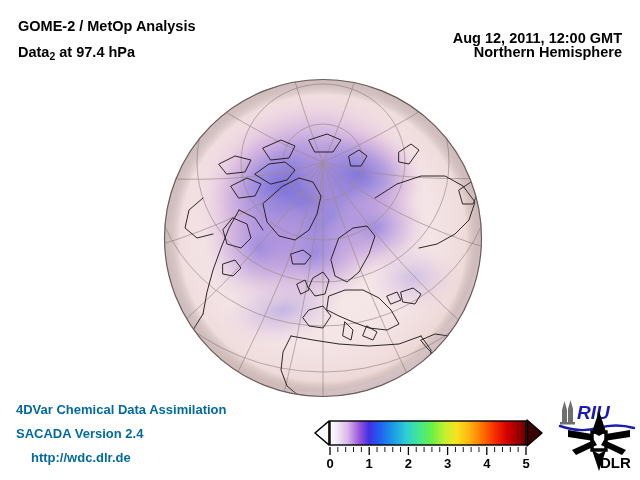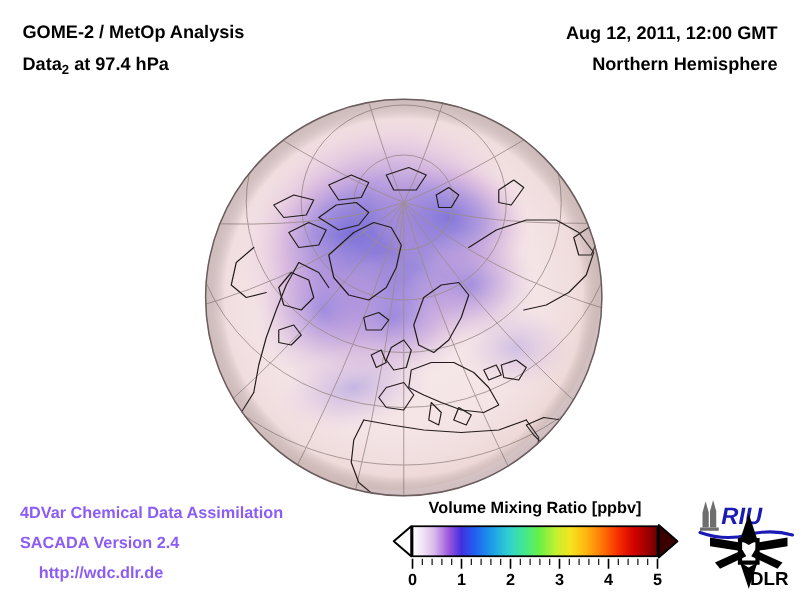--- a/index.html
+++ b/index.html
@@ -4,28 +4,28 @@
 <style>
   html,body{margin:0;padding:0;background:#ffffff;}
   body{
     width:640px;height:480px;position:relative;overflow:hidden;
     font-family:"Liberation Sans",sans-serif;
     -webkit-font-smoothing:antialiased;
   }
   .hdr{position:absolute;font-weight:bold;font-size:14.5px;color:#000;white-space:nowrap;}
   #title-line1{left:18px;top:18px;}
   #title-line2{left:18px;top:44px;}
-  #date-line  {right:18px;top:19px;text-align:right;}
+  #date-line  {right:18px;top:30px;text-align:right;}
   #hemi-line  {right:18px;top:44px;}
   .sub{font-size:10.5px;vertical-align:-0.28em;font-weight:bold;}
 
   #globe-wrap{position:absolute;left:163px;top:78px;width:320px;height:320px;}
   #globe-svg{display:block;width:320px;height:320px;}
 
-  .foot{position:absolute;font-weight:bold;font-size:13px;color:#8b5cf6;white-space:nowrap;}
+  .foot{position:absolute;font-weight:bold;font-size:13px;color:#0369a1;white-space:nowrap;}
   #foot1{left:16px;top:402px;}
   #foot2{left:16px;top:426px;}
   #foot3{left:16px;top:450px;margin-left:15px;}
 
   #cb-wrap{position:absolute;left:312px;top:398px;width:232px;height:72px;}
   #cb-title{position:absolute;left:0;top:0;width:232px;text-align:center;
             font-weight:bold;font-size:13px;color:#000;white-space:nowrap;}
   #cb-svg{position:absolute;left:0;top:20px;}
   .cb-tk{font-family:"Liberation Sans",sans-serif;font-weight:bold;font-size:13px;fill:#000;}
 
@@ -193,21 +193,20 @@
 
   <circle cx="160" cy="160" r="158.5" fill="none" stroke="#6b5d5d" stroke-width="1.2"></circle>
 </svg>
 </div>
 
 <div class="foot" id="foot1">4DVar Chemical Data Assimilation</div>
 <div class="foot" id="foot2">SACADA Version 2.4</div>
 <div class="foot" id="foot3">http://wdc.dlr.de</div>
 
 <div id="cb-wrap">
-  <div id="cb-title">Volume Mixing Ratio [ppbv]</div>
 
   <svg id="cb-svg" width="232" height="52" viewBox="0 0 232 52" xmlns="http://www.w3.org/2000/svg">
     <defs>
       <linearGradient id="rainbow" x1="0" y1="0" x2="1" y2="0">
         <stop offset="0.000" stop-color="#ffffff"></stop>
         <stop offset="0.040" stop-color="#f3e4f6"></stop>
         <stop offset="0.090" stop-color="#d8b8ec"></stop>
         <stop offset="0.150" stop-color="#9a55dc"></stop>
         <stop offset="0.200" stop-color="#4030e2"></stop>
         <stop offset="0.255" stop-color="#2060f0"></stop>

